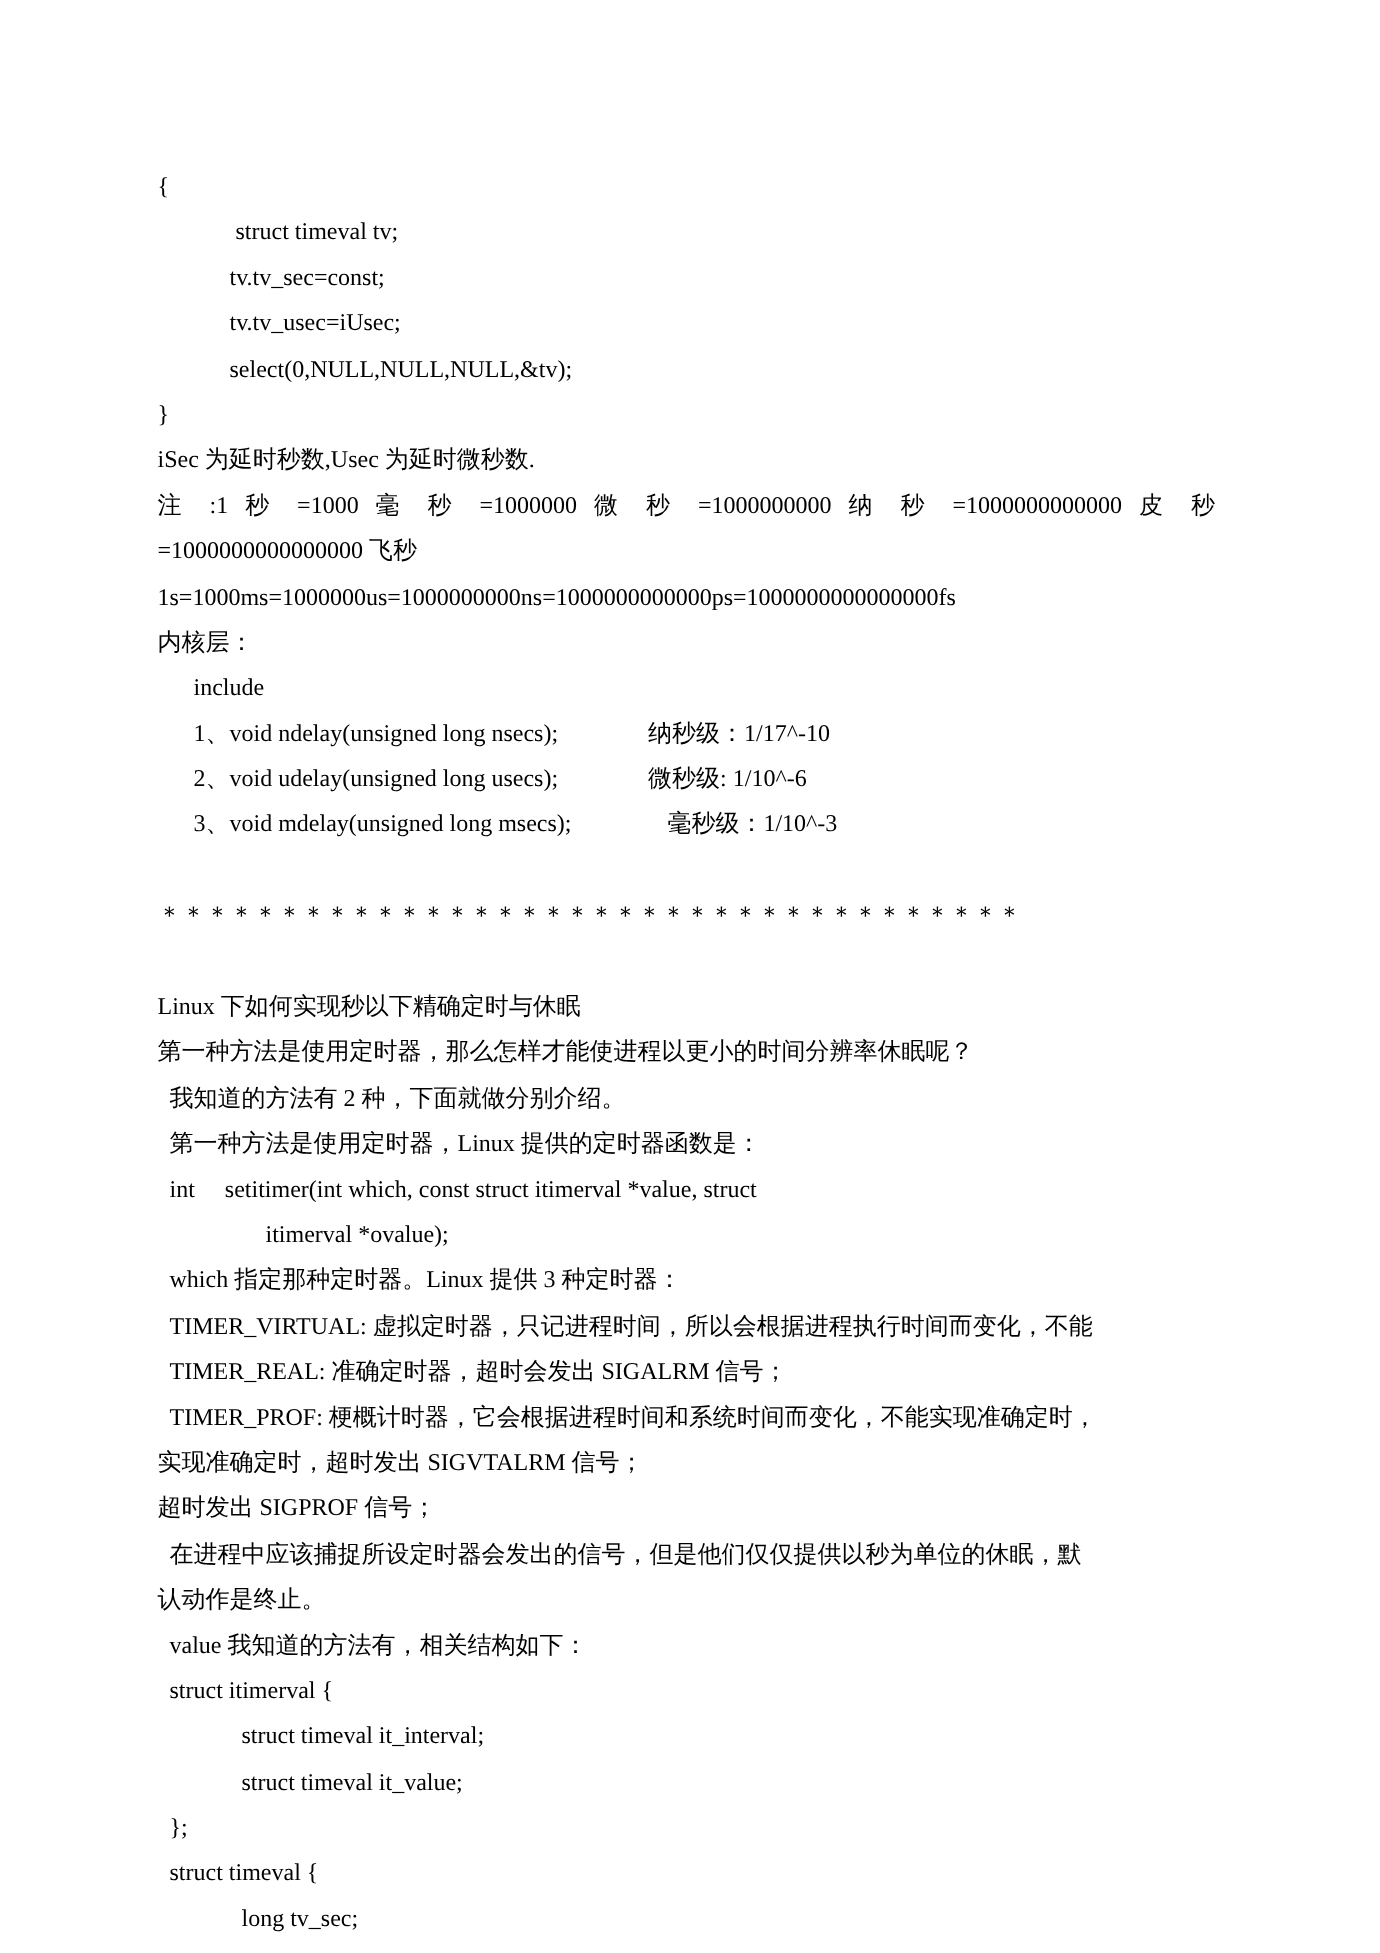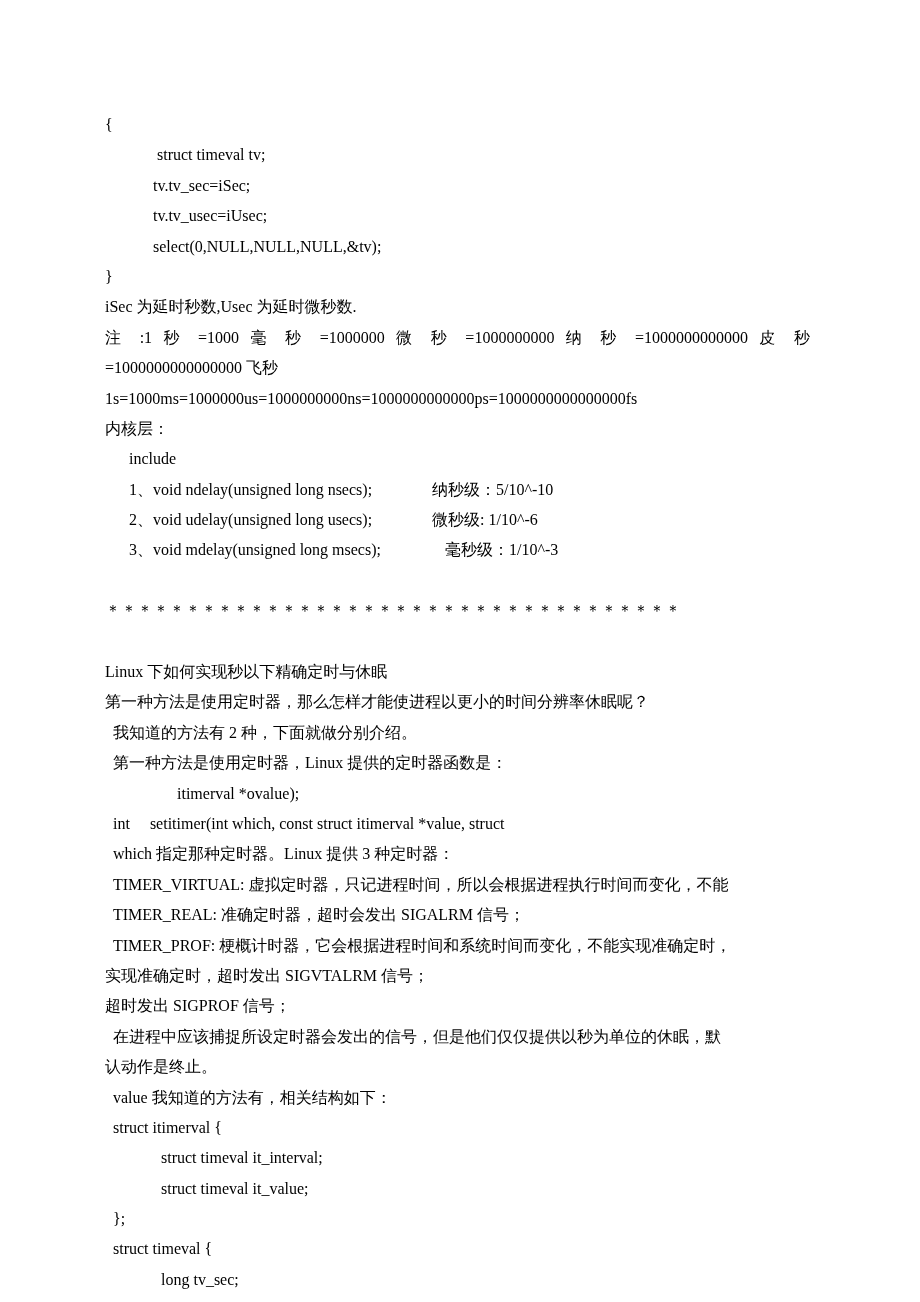--- a/index.html
+++ b/index.html
@@ -26,42 +26,42 @@
     text-align-last: justify;
   }
 </style>
 </head>
 <body>
 
 <div class="page">
   <div id="content">
       <div class="line">{</div>
       <div class="line">             struct timeval tv;</div>
-      <div class="line">            tv.tv_sec=iSec;</div>
+      <div class="line">            tv.tv_sec=const;</div>
       <div class="line">            tv.tv_usec=iUsec;</div>
       <div class="line">            select(0,NULL,NULL,NULL,&amp;tv);</div>
       <div class="line">}</div>
       <div class="line">iSec 为延时秒数,Usec 为延时微秒数.</div>
       <div class="line justify">注 :1 秒 =1000 毫 秒 =1000000 微 秒 =1000000000 纳 秒 =1000000000000 皮 秒</div>
       <div class="line">=1000000000000000 飞秒</div>
       <div class="line">1s=1000ms=1000000us=1000000000ns=1000000000000ps=1000000000000000fs</div>
       <div class="line">内核层：</div>
       <div class="line">      include</div>
-      <div class="line">      1、void ndelay(unsigned long nsecs);               纳秒级：5/10^-10</div>
+      <div class="line">      1、void ndelay(unsigned long nsecs);               纳秒级：1/17^-10</div>
       <div class="line">      2、void udelay(unsigned long usecs);               微秒级: 1/10^-6</div>
       <div class="line">      3、void mdelay(unsigned long msecs);                毫秒级：1/10^-3</div>
       <div class="line">&nbsp;</div>
       <div class="line">＊＊＊＊＊＊＊＊＊＊＊＊＊＊＊＊＊＊＊＊＊＊＊＊＊＊＊＊＊＊＊＊＊＊＊＊</div>
       <div class="line">&nbsp;</div>
       <div class="line">Linux 下如何实现秒以下精确定时与休眠</div>
       <div class="line">第一种方法是使用定时器，那么怎样才能使进程以更小的时间分辨率休眠呢？</div>
       <div class="line">  我知道的方法有 2 种，下面就做分别介绍。</div>
       <div class="line">  第一种方法是使用定时器，Linux 提供的定时器函数是：</div>
+      <div class="line">  int     setitimer(int which, const struct itimerval *value, struct</div>
       <div class="line">                  itimerval *ovalue);</div>
-      <div class="line">  int     setitimer(int which, const struct itimerval *value, struct</div>
       <div class="line">  which 指定那种定时器。Linux 提供 3 种定时器：</div>
       <div class="line">  TIMER_VIRTUAL: 虚拟定时器，只记进程时间，所以会根据进程执行时间而变化，不能</div>
       <div class="line">  TIMER_REAL: 准确定时器，超时会发出 SIGALRM 信号；</div>
       <div class="line">  TIMER_PROF: 梗概计时器，它会根据进程时间和系统时间而变化，不能实现准确定时，</div>
       <div class="line">实现准确定时，超时发出 SIGVTALRM 信号；</div>
       <div class="line">超时发出 SIGPROF 信号；</div>
       <div class="line">  在进程中应该捕捉所设定时器会发出的信号，但是他们仅仅提供以秒为单位的休眠，默</div>
       <div class="line">认动作是终止。</div>
       <div class="line">  value 我知道的方法有，相关结构如下：</div>
       <div class="line">  struct itimerval {</div>

